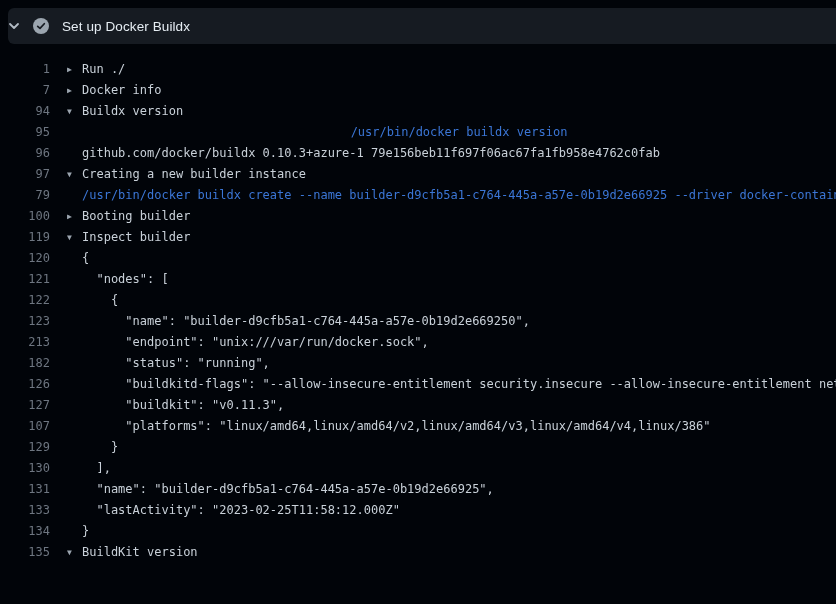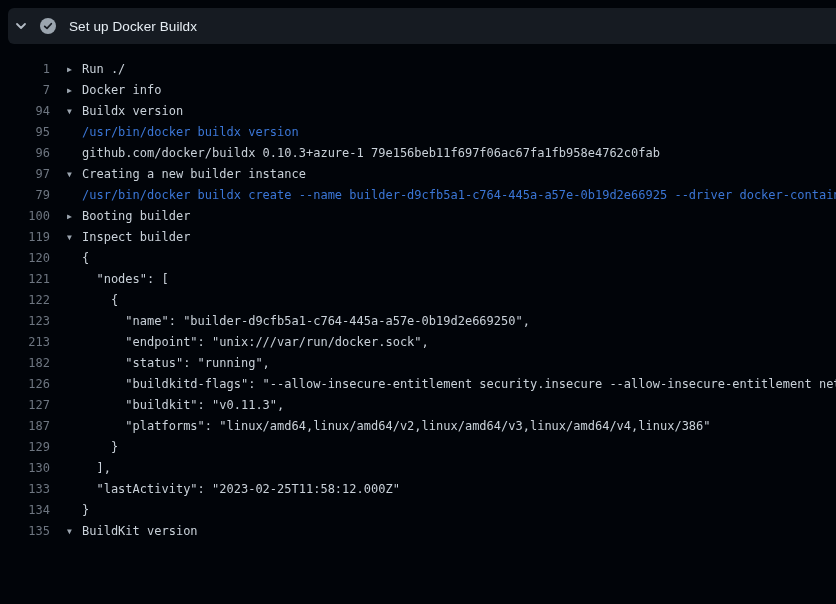--- a/index.html
+++ b/index.html
@@ -19,21 +19,20 @@
     font-family:"Liberation Sans","DejaVu Sans",sans-serif;
   }
   .step-header{
     margin:8px 0 0 8px;
     height:36px;
     width:828px;
     background:var(--c-header_bg);
     border-radius:6px 0 0 6px;
     display:flex;
     align-items:center;
-    padding-left:7px;
     cursor:pointer;
   }
   .chev{width:12px;height:12px;flex:none;}
   .status{width:16px;height:16px;flex:none;margin-left:13px;}
   .step-title{
     margin-left:13px;
     color:var(--c-title);
     font-size:13.5px;
     font-weight:500;
     letter-spacing:.1px;
@@ -63,21 +62,21 @@
     padding-left:17px;
     color:var(--c-arrow);
     font-size:8px;
   }
   .row .content{
     flex:1;
     overflow:hidden;
     white-space:pre;
     color:var(--c-log_text);
   }
-  .row.cmd .content{color:var(--c-command_text);}
+  .row.cmd .content{color:var(--c-command_text);text-align:center;}
   .row.group{cursor:pointer;}
 </style>
 </head>
 <body>
 
 <div class="step-header">
   <svg class="chev" viewBox="0 0 12 12">
     <path d="M2 4 L6 8 L10 4" fill="none" stroke="#b3bcc5" stroke-width="1.8" stroke-linecap="round" stroke-linejoin="round"></path>
   </svg>
   <svg class="status" viewBox="0 0 16 16">
@@ -167,33 +166,38 @@
     <a class="num" href="#">126</a>
     <span class="gutter"></span>
     <span class="content">      "buildkitd-flags": "--allow-insecure-entitlement security.insecure --allow-insecure-entitlement network</span>
   </div>
     <div class="row out">
     <a class="num" href="#">127</a>
     <span class="gutter"></span>
     <span class="content">      "buildkit": "v0.11.3",</span>
   </div>
     <div class="row out">
-    <a class="num" href="#">187</a>
+    <a class="num" href="#">107</a>
     <span class="gutter"></span>
     <span class="content">      "platforms": "linux/amd64,linux/amd64/v2,linux/amd64/v3,linux/amd64/v4,linux/386"</span>
   </div>
     <div class="row out">
     <a class="num" href="#">129</a>
     <span class="gutter"></span>
     <span class="content">    }</span>
   </div>
     <div class="row out">
     <a class="num" href="#">130</a>
     <span class="gutter"></span>
     <span class="content">  ],</span>
+  </div>
+    <div class="row out">
+    <a class="num" href="#">131</a>
+    <span class="gutter"></span>
+    <span class="content">  "name": "builder-d9cfb5a1-c764-445a-a57e-0b19d2e66925",</span>
   </div>
     <div class="row out">
     <a class="num" href="#">133</a>
     <span class="gutter"></span>
     <span class="content">  "lastActivity": "2023-02-25T11:58:12.000Z"</span>
   </div>
     <div class="row out">
     <a class="num" href="#">134</a>
     <span class="gutter"></span>
     <span class="content">}</span>

